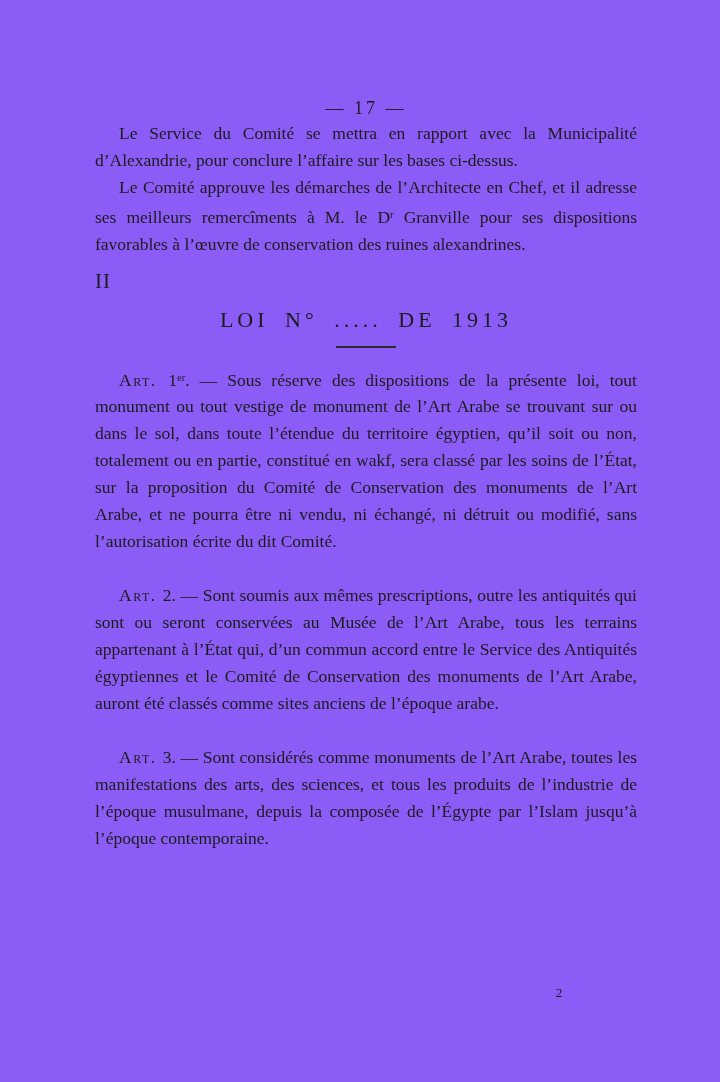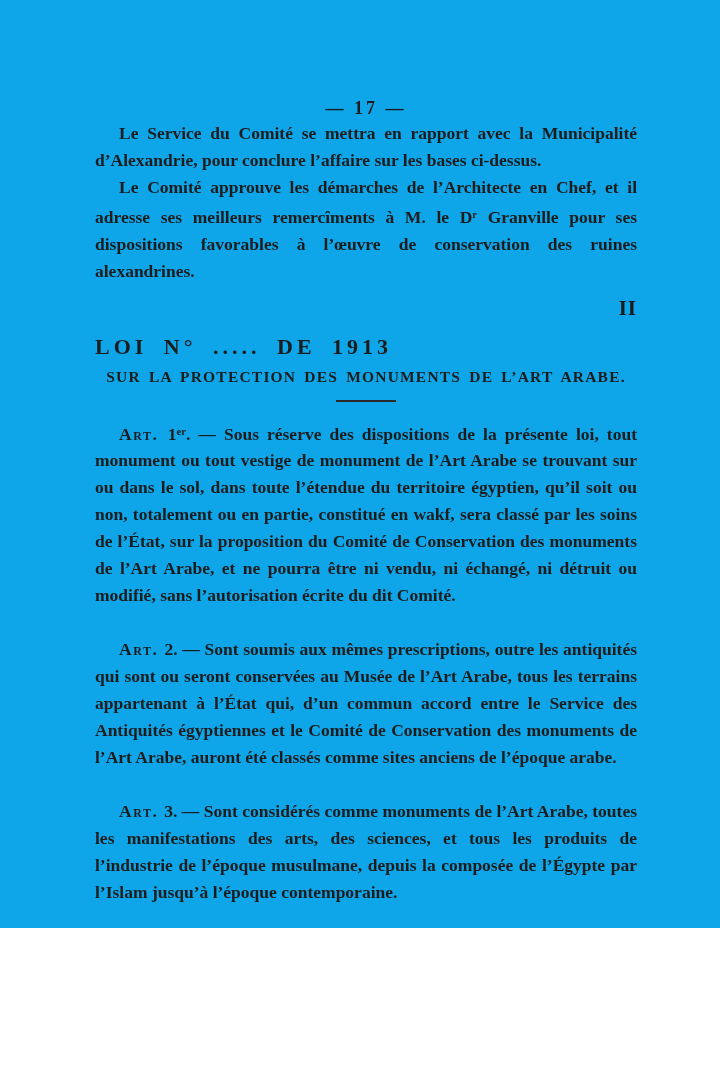--- a/index.html
+++ b/index.html
@@ -6,24 +6,24 @@
     margin: 0;
     padding: 0;
     width: 720px;
     height: 1082px;
     background: #ffffff;
     overflow: hidden;
   }
   .page {
     position: relative;
     width: 720px;
-    height: 928px;
-    background: #0ea5e9;
+    height: 1082px;
+    background: #8b5cf6;
     font-family: "Liberation Serif", serif;
-    font-weight: bold;
+    font-weight: normal;
     color: #1c1c1c;
     overflow: hidden;
   }
   .content {
     position: absolute;
     left: 95px;
     top: 96px;
     width: 542px;
   }
   .page-header {
@@ -33,28 +33,28 @@
     letter-spacing: 3px;
   }
   p.body {
     margin: 0;
     font-size: 17.5px;
     line-height: 27px;
     text-align: justify;
     text-indent: 24px;
   }
   .sec-heading {
-    text-align: right;
+    text-align: left;
     font-size: 21px;
     line-height: 30px;
     margin: 8px 0 6px 0;
     letter-spacing: 1px;
   }
   .law-title {
-    text-align: left;
+    text-align: center;
     font-size: 22px;
     line-height: 28px;
     letter-spacing: 4px;
     word-spacing: 7px;
     margin-top: 10px;
   }
   .law-subtitle {
     text-align: center;
     font-size: 15.5px;
     line-height: 22px;
@@ -100,21 +100,20 @@
     <p class="body">Le Service du Comité se mettra en rapport avec la Municipalité d’Alexandrie, pour conclure l’affaire sur les bases ci-dessus.</p>
 
     <p class="body"><span>Le Comité approuve les démarches de l’Architecte en Chef, et il adresse ses meilleurs remercîments à M. le D</span><sup class="ord">r</sup><span> Granville pour ses dispositions favorables à l’œuvre de conservation des ruines alexandrines.</span></p>
 
     <div class="sec-heading">II</div>
 
 
 
     <div class="law-title">LOI N° ..... DE 1913</div>
 
-    <div class="law-subtitle">SUR LA PROTECTION DES MONUMENTS DE L’ART ARABE.</div>
 
     <hr class="rule">
 
     <p class="body article"><span class="art-label">Art. </span><span>1</span><sup class="ord">er</sup><span>. — </span><span>Sous réserve des dispositions de la présente loi, tout monument ou tout vestige de monument de l’Art Arabe se trouvant sur ou dans le sol, dans toute l’étendue du territoire égyptien, qu’il soit ou non, totalement ou en partie, constitué en wakf, sera classé par les soins de l’État, sur la proposition du Comité de Conservation des monuments de l’Art Arabe, et ne pourra être ni vendu, ni échangé, ni détruit ou modifié, sans l’autorisation écrite du dit Comité.</span></p>
 
     <p class="body article"><span class="art-label">Art. </span><span>2</span><sup class="ord"></sup><span>. — </span><span>Sont soumis aux mêmes prescriptions, outre les antiquités qui sont ou seront conservées au Musée de l’Art Arabe, tous les terrains appartenant à l’État qui, d’un commun accord entre le Service des Antiquités égyptiennes et le Comité de Conservation des monuments de l’Art Arabe, auront été classés comme sites anciens de l’époque arabe.</span></p>
 
     <p class="body article"><span class="art-label">Art. </span><span>3</span><sup class="ord"></sup><span>. — </span><span>Sont considérés comme monuments de l’Art Arabe, toutes les manifestations des arts, des sciences, et tous les produits de l’industrie de l’époque musulmane, depuis la composée de l’Égypte par l’Islam jusqu’à l’époque contemporaine.</span></p>
 
   </div>

